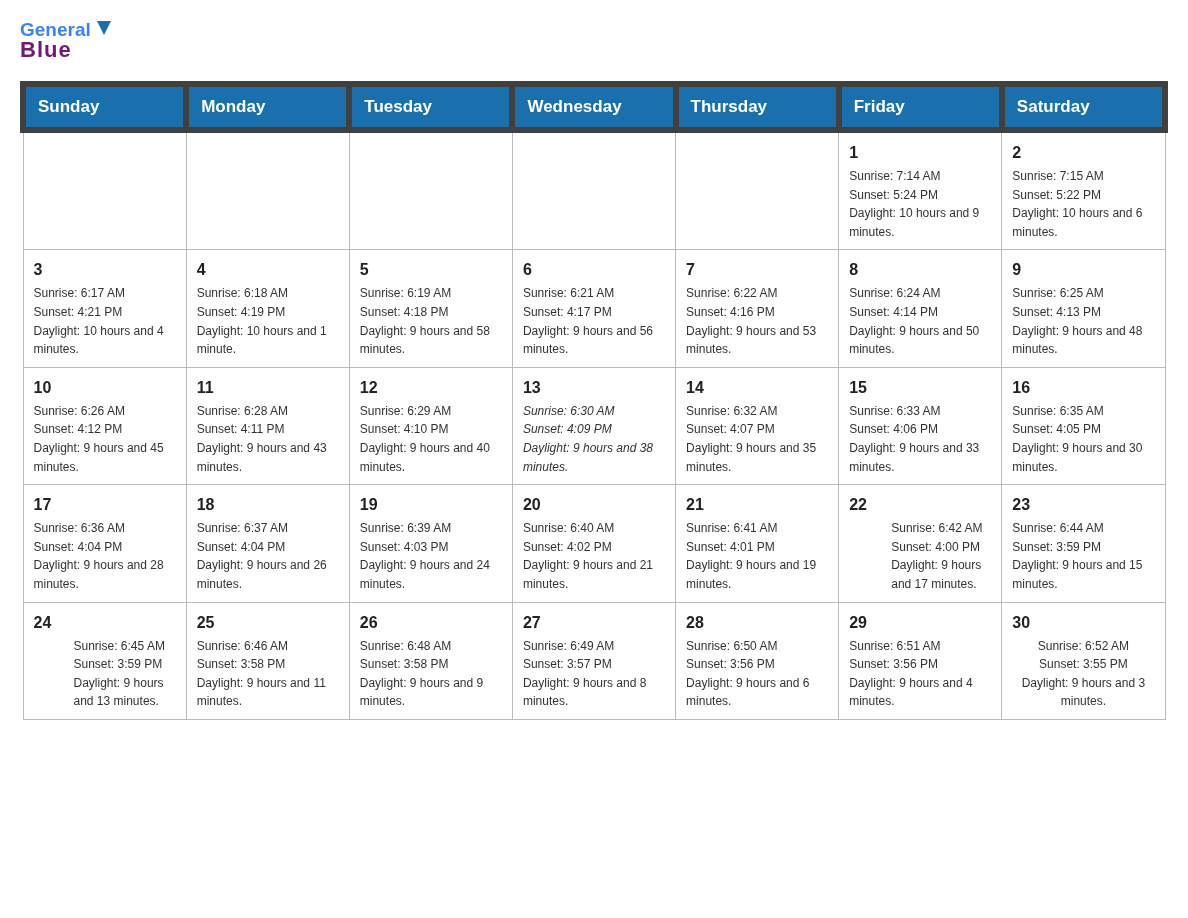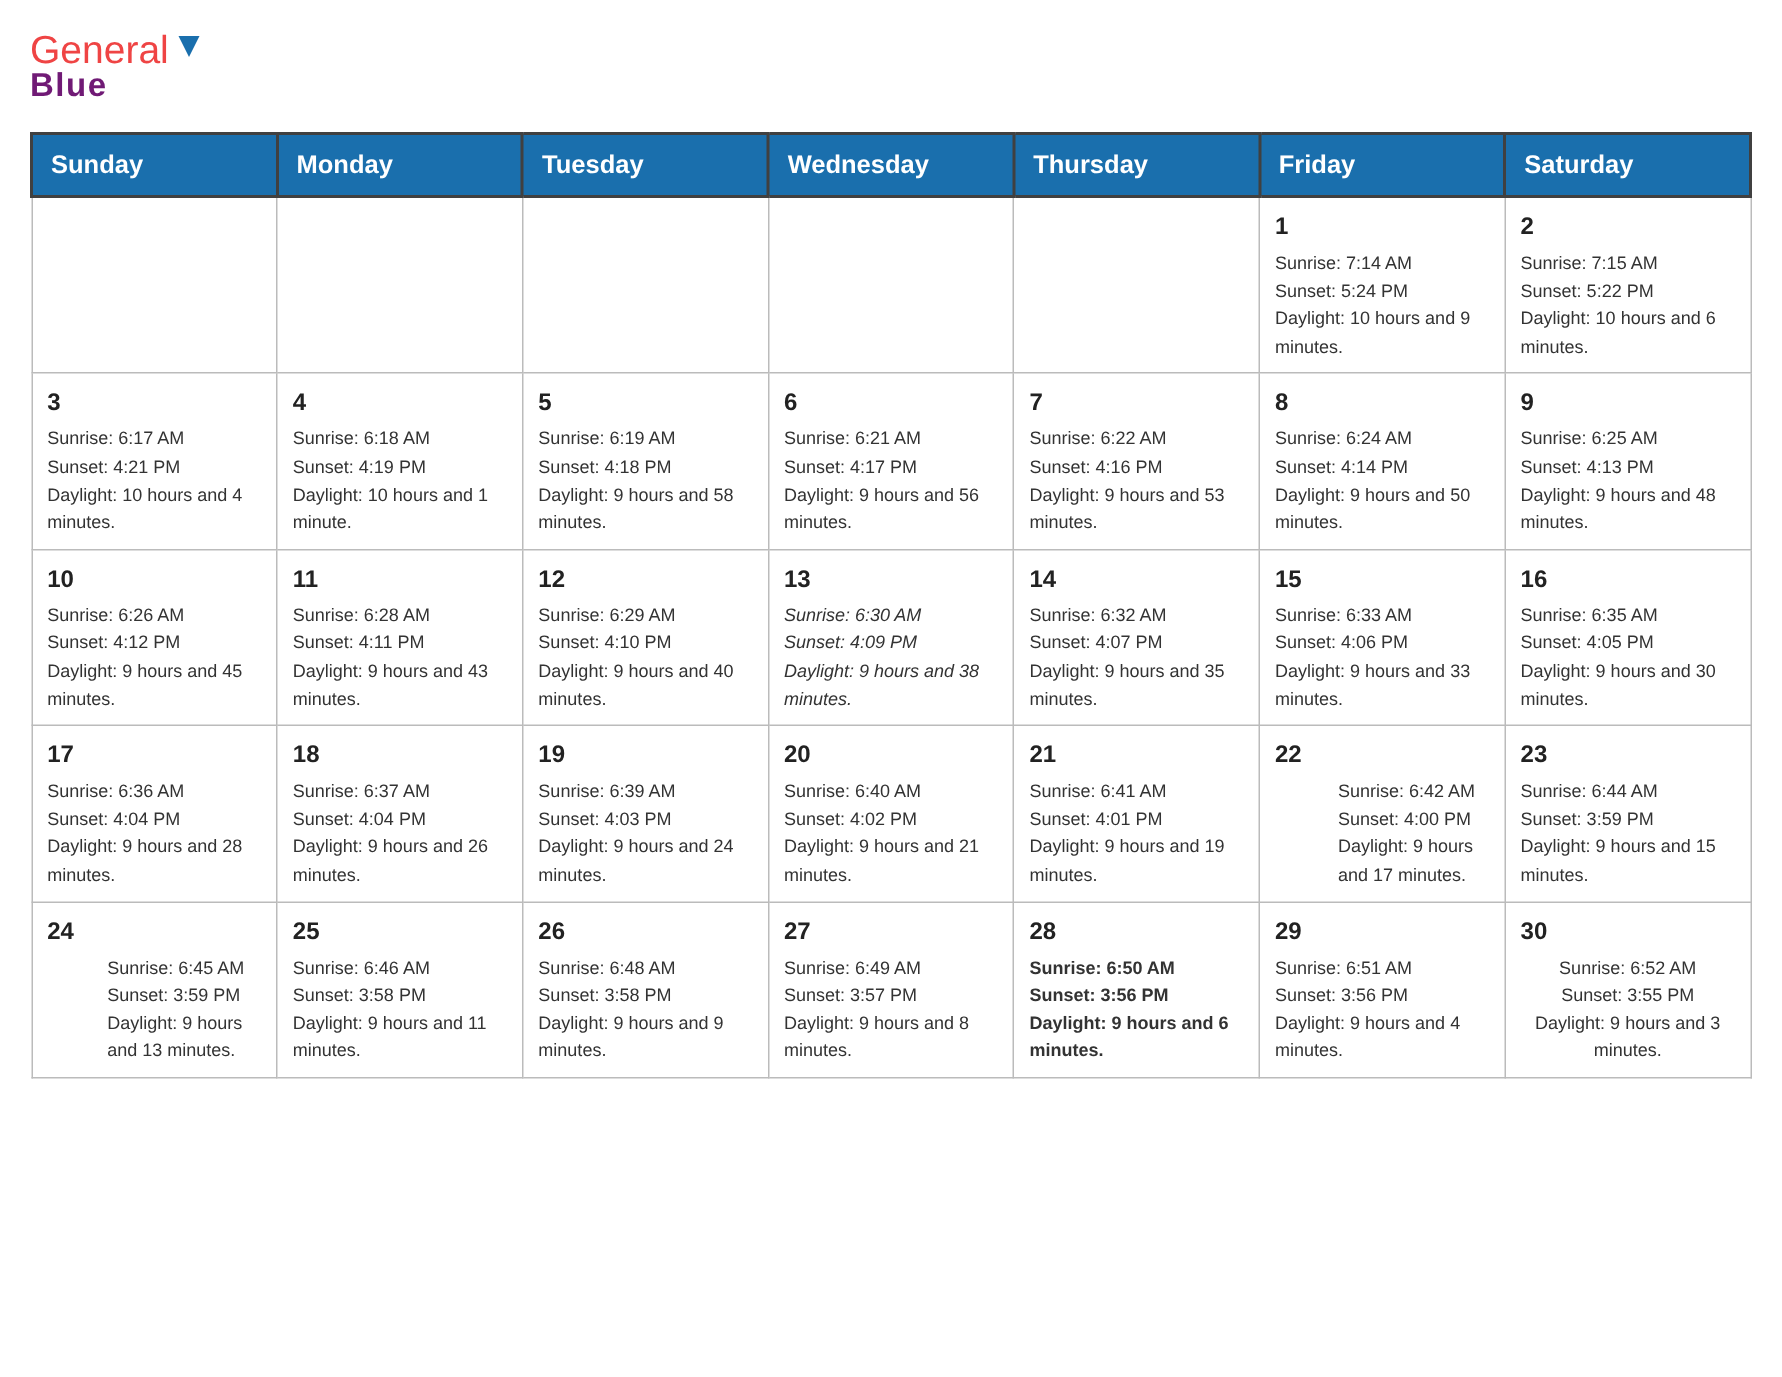--- a/index.html
+++ b/index.html
@@ -15,23 +15,23 @@
       justify-content: space-between;
       align-items: flex-start;
       margin-bottom: 18px;
     }
     .logo-area {
       display: flex;
       flex-direction: column;
       align-items: flex-start;
     }
     .logo-text {
-      font-size: 26px;
-      font-weight: normal;
-      color: #ef4444;
+      font-size: 19px;
+      font-weight: bold;
+      color: #3b82f6;
       line-height: 1;
     }
     .logo-blue-bar {
       color: #701a75;
       font-size: 22px;
       font-weight: bold;
       margin-top: -2px;
       letter-spacing: 1px;
     }
     .title-area {
@@ -53,21 +53,21 @@
       border-collapse: collapse;
       border: 1px solid #aaa;
     }
     .calendar th {
       background-color: #1a6fad;
       color: #fff;
       font-size: 17px;
       font-weight: bold;
       padding: 10px 12px;
       text-align: left;
-      border: 2px solid #404040;
+      border: 6px solid #404040;
     }
     .calendar td {
       vertical-align: top;
       padding: 8px 10px;
       border: 1px solid #bbb;
       width: 14.28%;
       min-height: 100px;
       font-size: 13.5px;
       color: #222;
       line-height: 1.5;
@@ -293,21 +293,21 @@
 Daylight: 9 hours and 9 minutes.</div>
         </td>
         <td>
           <span class="day-number">27</span>
           <div class="day-info" style="white-space: pre-line;">Sunrise: 6:49 AM
 Sunset: 3:57 PM
 Daylight: 9 hours and 8 minutes.</div>
         </td>
         <td>
           <span class="day-number">28</span>
-          <div class="day-info" style="white-space: pre-line; font-weight: bold;">Sunrise: 6:50 AM
+          <div class="day-info" style="white-space: pre-line;">Sunrise: 6:50 AM
 Sunset: 3:56 PM
 Daylight: 9 hours and 6 minutes.</div>
         </td>
         <td>
           <span class="day-number">29</span>
           <div class="day-info" style="white-space: pre-line;">Sunrise: 6:51 AM
 Sunset: 3:56 PM
 Daylight: 9 hours and 4 minutes.</div>
         </td>
         <td>

